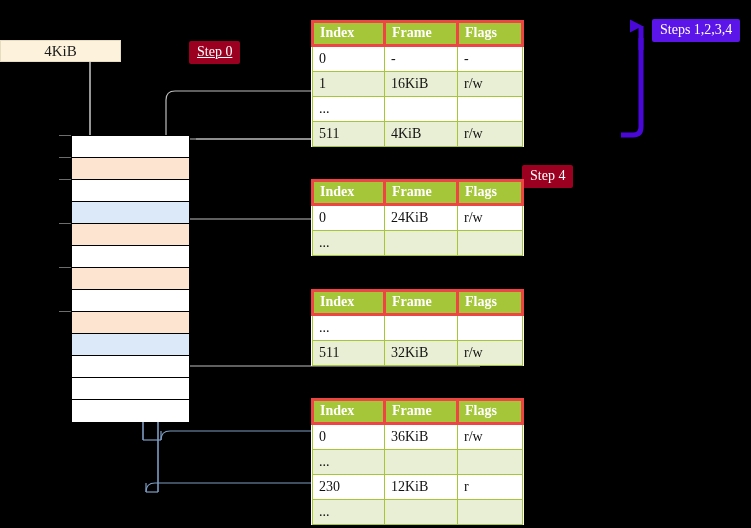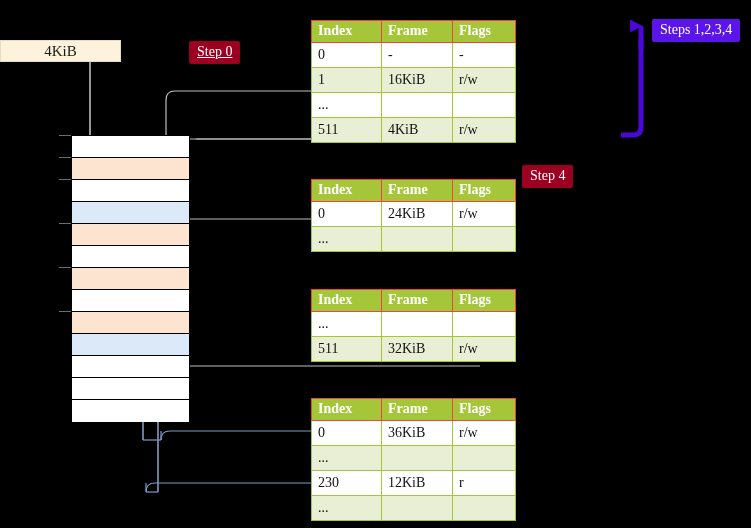--- a/index.html
+++ b/index.html
@@ -72,21 +72,21 @@
     border-collapse:collapse;
     font-size:14px;
     background:#ffffff;
   }
   .ptable th{
     background:#a5c639;
     color:#ffffff;
     font-weight:bold;
     text-align:left;
     padding:2px 6px 3px 6px;
-    border:1px solid #ef4444;
+    border:3px solid #ef4444;
     font-size:14px;
   }
   .ptable td{
     border:1px solid #a5c639;
     padding:2px 6px 3px 6px;
     color:#111111;
     height:19px;
     vertical-align:middle;
   }
   .ptable tr.alt td{background:#e9efd4;}

